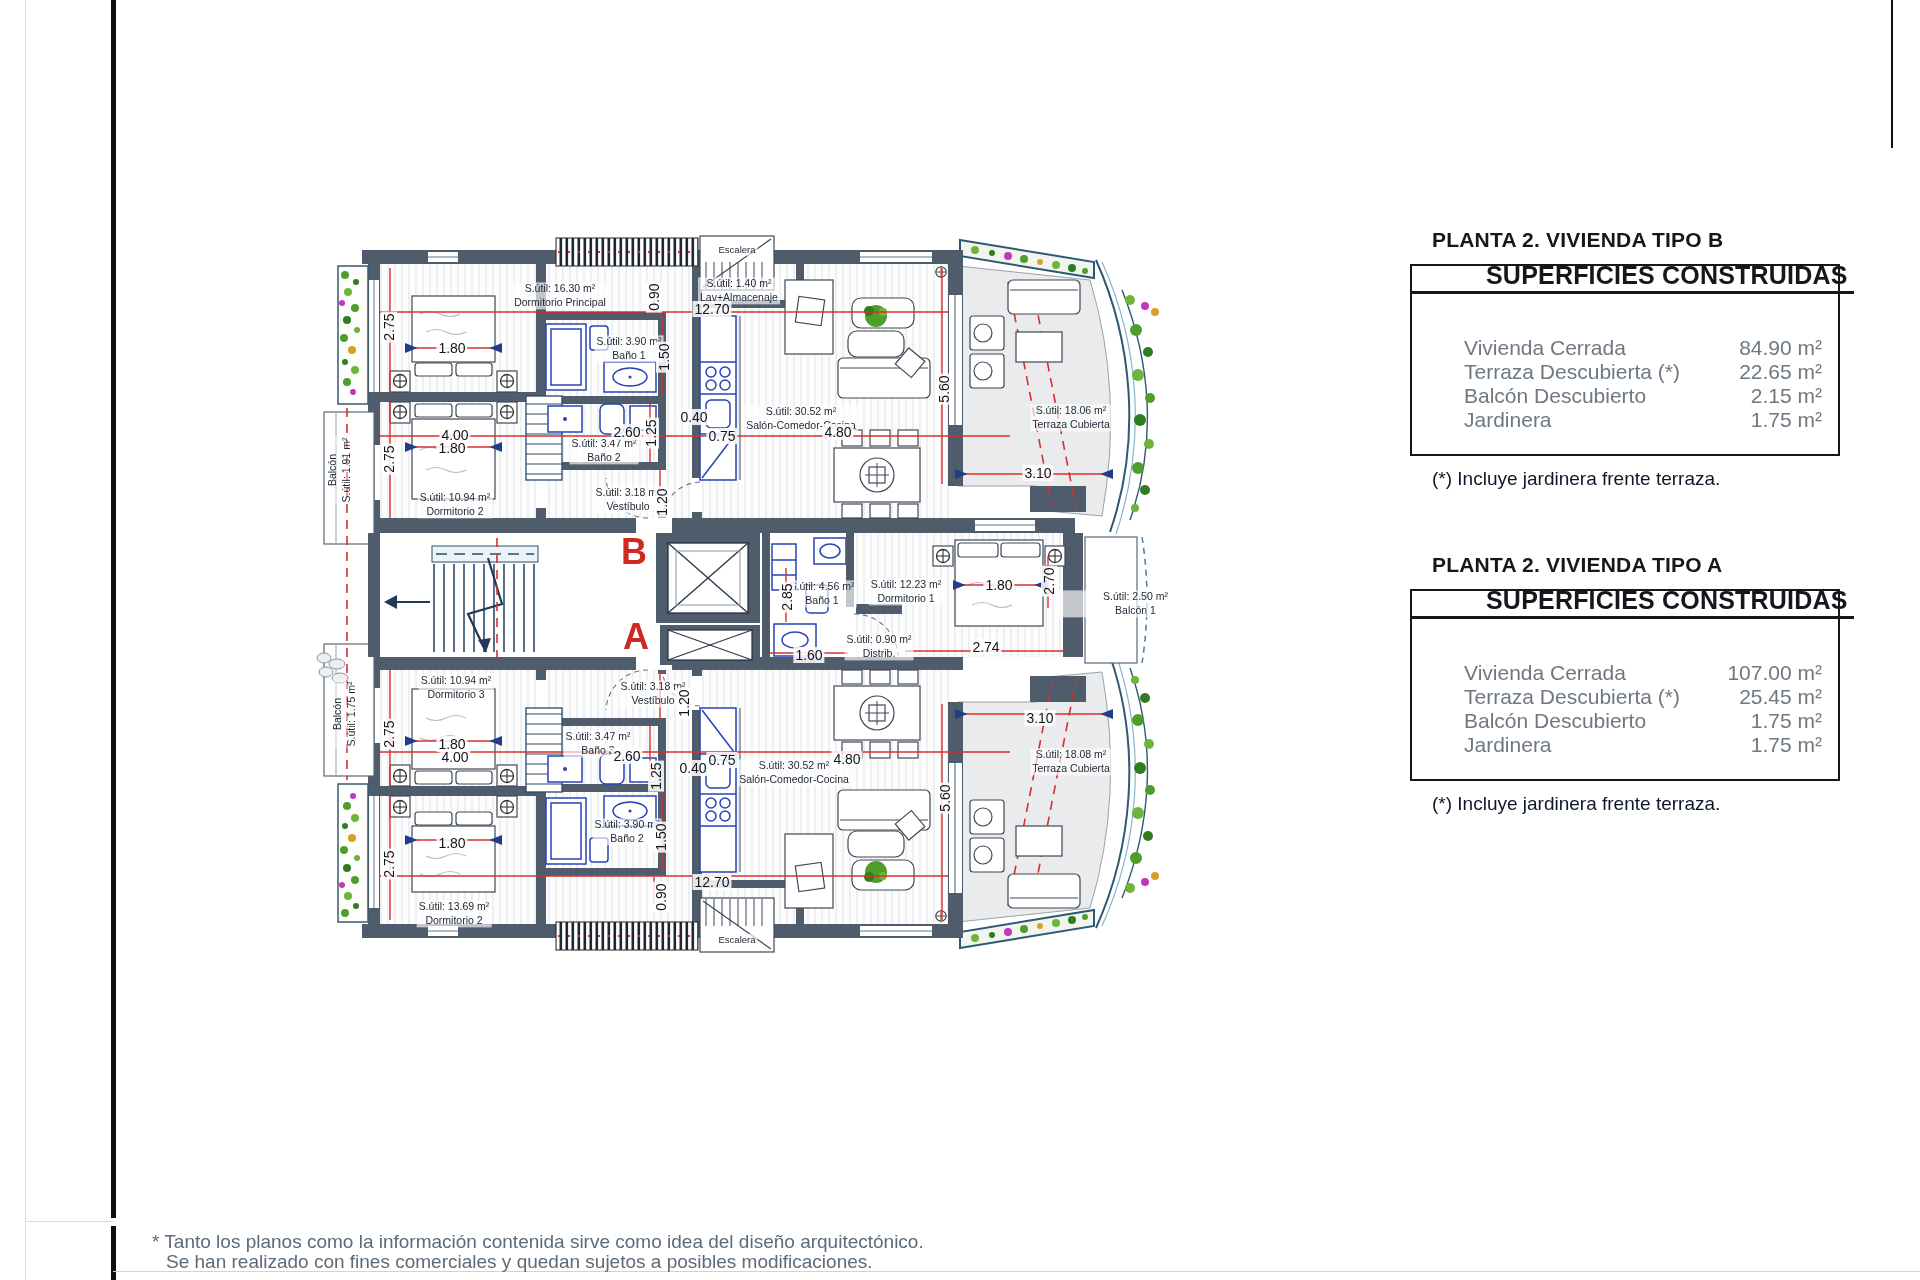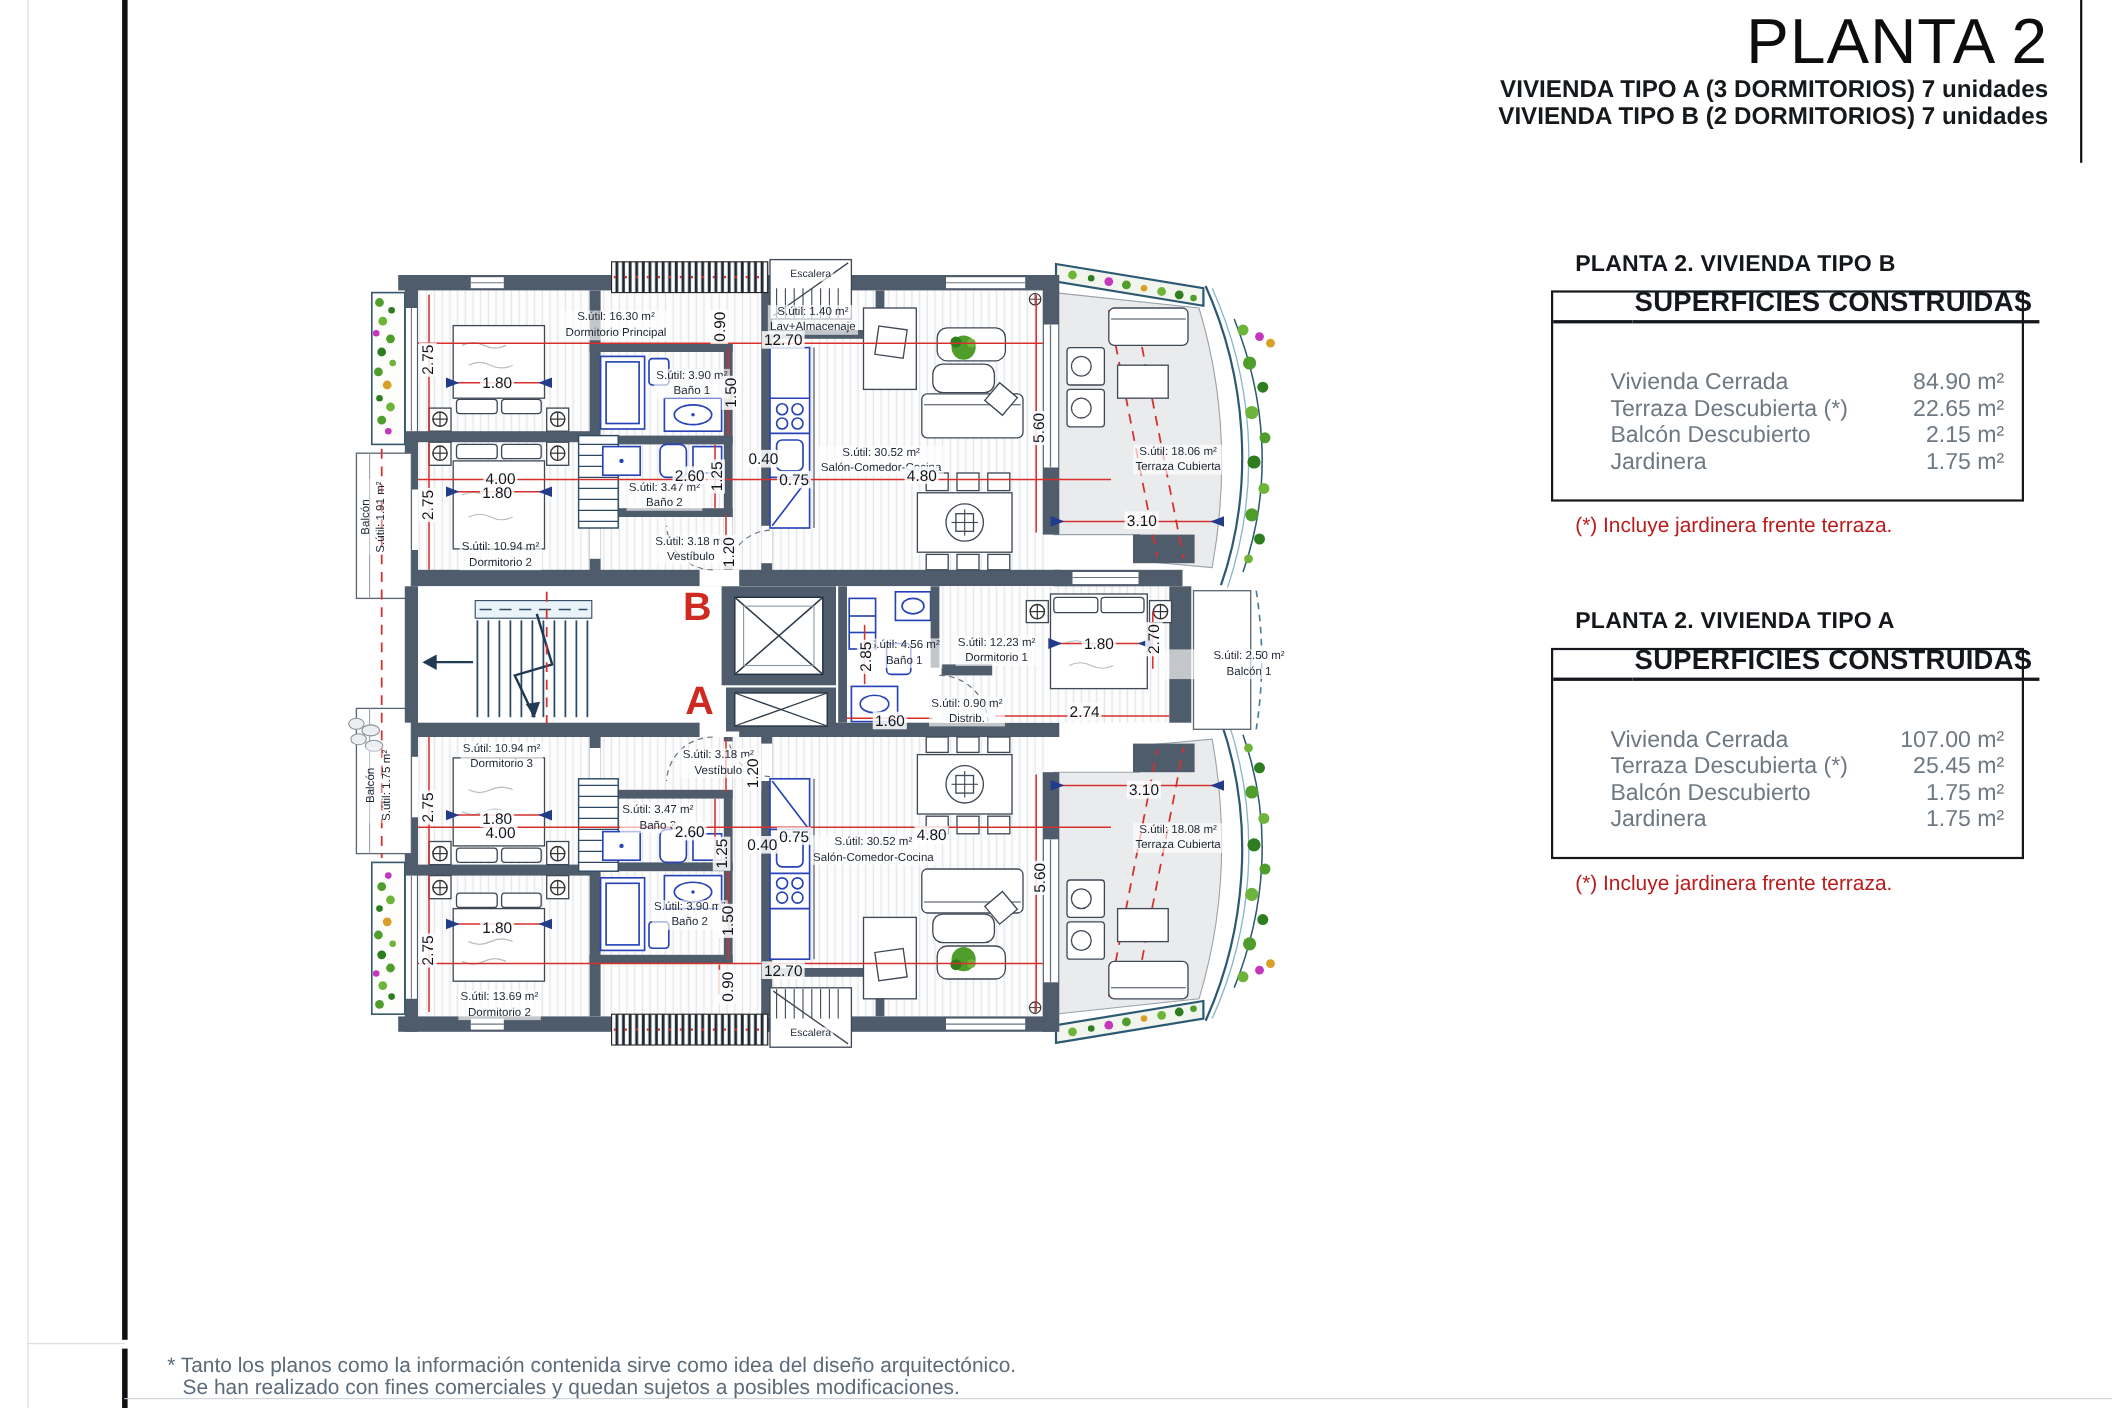--- a/index.html
+++ b/index.html
@@ -20,21 +20,21 @@
   .area-table{position:absolute;left:1410px;width:430px;}
   .area-table .heading{font-size:21px;font-weight:700;margin-left:22px;letter-spacing:.2px;}
   .area-table .box{margin-top:12px;border:2px solid #14181c;height:192px;box-sizing:border-box;}
   .area-table .title-row{display:flex;align-items:flex-end;height:28px;}
   .area-table .lead{flex:0 0 72px;border-bottom:3px solid #14181c;height:36px;box-sizing:border-box;}
   .area-table .box-title{font-size:25px;font-weight:700;border-bottom:3px solid #14181c;
       padding:0 6px 1px 2px;letter-spacing:.2px;white-space:nowrap;}
   .area-table .rows{margin-top:42px;padding-left:32px;}
   .trow{display:flex;justify-content:space-between;padding:0 16px 0 20px;
         font-size:21px;line-height:24px;color:#6e7882;}
-  .area-table .footnote{margin:12px 0 0 22px;font-size:19px;color:#b91c1c;}
+  .area-table .footnote{margin:12px 0 0 22px;font-size:19px;color:#0f172a;}
   
   .disclaimer{position:absolute;left:152px;top:1232px;font-size:19px;line-height:20px;color:#5c6b7a;}
   .disclaimer .l2{padding-left:14px;}
   
   .plan-layer{position:absolute;left:0;top:0;width:1920px;height:1280px;pointer-events:none;}
   .plan-label{position:absolute;transform:translate(-50%,-50%);font-size:10.5px;line-height:1.3;
       color:#1d2633;text-align:center;white-space:pre-line;background:rgba(255,255,255,.66);padding:0 2px;}
   .plan-label.v{transform:translate(-50%,-50%) rotate(-90deg);background:rgba(255,255,255,.4);}
   .plan-label.small{font-size:9.5px;}
   .dim{position:absolute;transform:translate(-50%,-50%);font-size:14px;font-weight:500;color:#10151c;
@@ -54,25 +54,20 @@
 
 <div class="sheet">
 
   <div class="vline-light"></div>
   <div class="vline-black"></div>
   <div class="vline-gap"></div>
   <div class="hline-gap"></div>
   <div class="vline-right"></div>
   <div class="hline-bottom"></div>
 
-  <div class="title-block">
-    <div class="main">PLANTA 2</div>
-    <div class="sub">VIVIENDA TIPO A (3 DORMITORIOS) 7 unidades</div>
-    <div class="sub">VIVIENDA TIPO B (2 DORMITORIOS) 7 unidades</div>
-  </div>
 
   <div class="area-table" style="top:228px">
     <div class="heading">PLANTA 2. VIVIENDA TIPO B</div>
     <div class="box">
       <div class="title-row">
         <div class="lead"></div>
         <div class="box-title">SUPERFICIES CONSTRUIDAS</div>
       </div>
       <div class="rows">
           <div class="trow">

